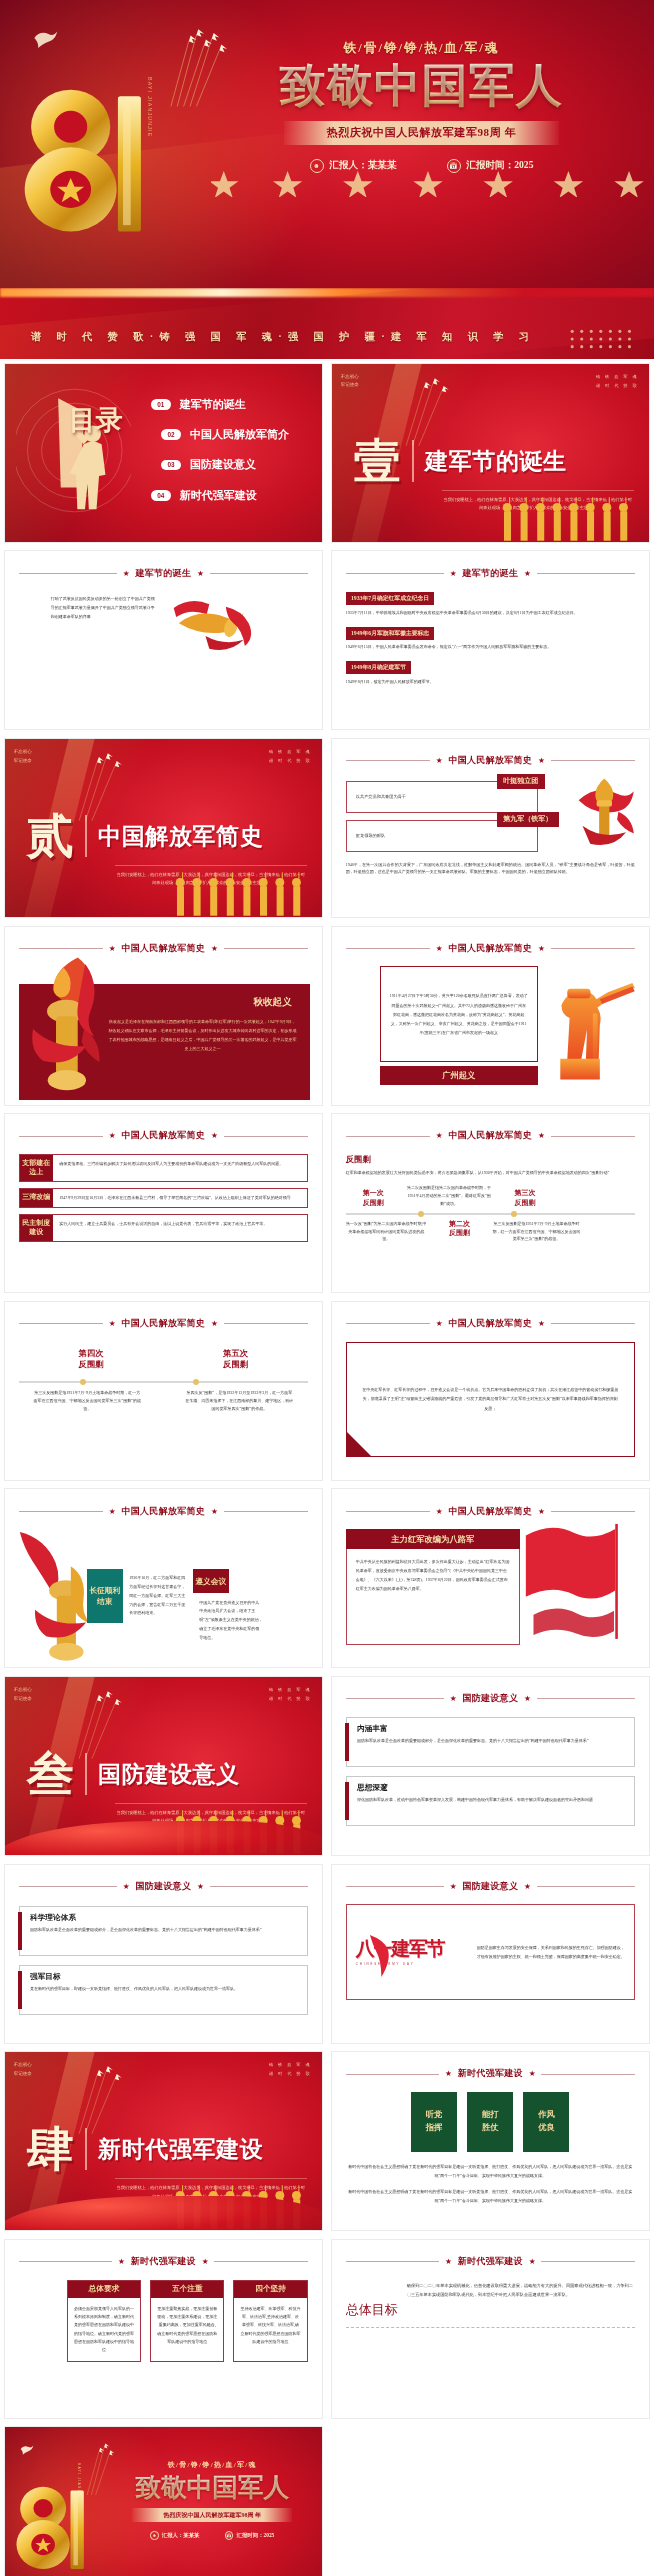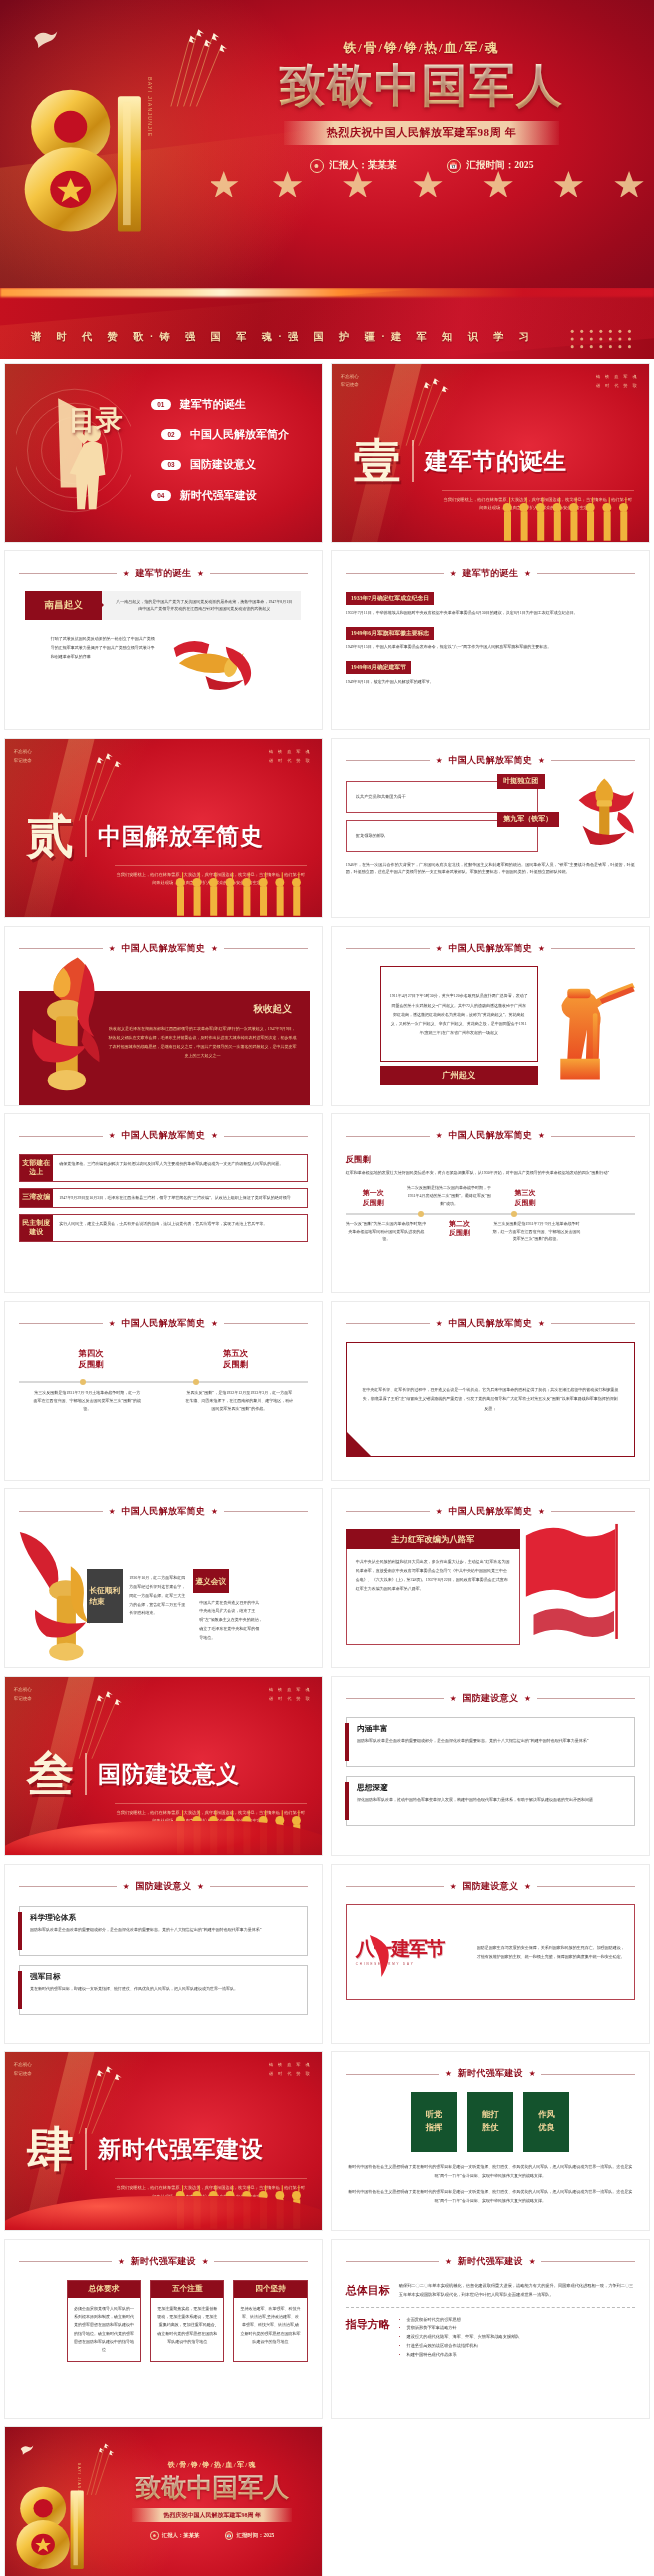--- a/index.html
+++ b/index.html
@@ -188,21 +188,21 @@
   .bar-card::before { content:""; position:absolute; left:-1.9px; top:5.1px; bottom:5.1px; width:3.8px; background:#8e0c1b; }
   .bar-card .t { font-size:7.7px; font-weight:bold; color:#1d1d1d; margin-bottom:2.6px; }
 
   .pill-row { display:flex; gap:10.2px; justify-content:center; margin:7.7px 0 10.2px; }
   .pill {
     width:46px; height:60px; background:#14532d; color:#f3d79b; font-weight:bold; font-size:8.3px;
     display:flex; flex-direction:column; align-items:center; justify-content:center; line-height:1.5;
   }
 
   .goal-row { display:flex; gap:9px; margin-bottom:6.4px; }
-  .goal-k { color:#8e0c1b; font-size:11px; font-weight:bold; white-space:nowrap; padding-top:1.3px; }
+  .goal-k { color:#8e0c1b; font-size:13px; font-weight:normal; white-space:nowrap; padding-top:1.3px;margin-top:18px; }
   .goal-v { flex:1; font-size:4.2px; line-height:2.05; color:#333; }
   .dashed { border-top:0.6px dashed #bbb; margin:7.7px 0; }
   .ul li { font-size:4.2px; line-height:2.1; color:#333; list-style:none; position:relative; padding-left:7.7px; }
   .ul li::before { content:"•"; position:absolute; left:0; color:#8e0c1b; }
 </style>
 </head>
 <body>
 
 <div class="page">
 
@@ -436,24 +436,20 @@
   <div class="grid">
     <div class="cell">
       <div class="slide w wslide">
         <div class="sec-hd">
           <span class="ln"></span>
           <span class="st">★</span>
           <span class="tt">建军节的诞生</span>
           <span class="st">★</span>
           <span class="ln"></span>
         </div>
-        <div class="callout" style="margin:9px 6.4px 0;">
-          <div class="lab">南昌起义</div>
-          <div class="bd body-txt c">八一南昌起义，指的是中国共产党为了反抗国民党反动派的屠杀政策，挽救中国革命，1947年8月1日由中国共产党领导并发动的在江西南昌针对中国国民党反动迫害的武装起义</div>
-        </div>
         <div style="display:flex;align-items:flex-start;margin-top:14px;">
           <div class="body-txt" style="width:137px;padding-left:32px;line-height:2.3;">打响了武装反抗国民党反动派的第一枪创立了中国共产党领导的正规军事武装力量揭开了中国共产党独立领导武装斗争和创建革命军队的序幕</div>
           <svg width="96" height="61" viewBox="0 0 150 96" style="margin-left:11.5px">
             <path d="M10 22 q26 -18 56 -6 l-4 16 q-26 -10 -48 4z" fill="#d4202f"></path>
             <path d="M18 46 q30 -24 72 -10 q20 8 30 -6 q-6 26 -30 30 q-38 6 -72 -14z" fill="#e8a02a"></path>
             <ellipse cx="100" cy="52" rx="10" ry="16" fill="#f0bb46" transform="rotate(18 100 52)"></ellipse>
             <path d="M92 20 q26 6 36 26 q10 22 -6 36 q-4 -26 -18 -36 q-10 -8 -12 -26z" fill="#d4202f"></path>
             <path d="M60 66 q30 16 60 6 q-22 22 -54 14z" fill="#c21b28"></path>
           </svg>
         </div>
@@ -599,21 +595,21 @@
     <div class="cell">
       <div class="slide w wslide">
         <div class="sec-hd">
           <span class="ln"></span>
           <span class="st">★</span>
           <span class="tt">中国人民解放军简史</span>
           <span class="st">★</span>
           <span class="ln"></span>
         </div>
         <div style="position:relative;">
-          <div style="position:absolute;left:0;top:25px;width:291px;height:116px;background:#8e0c1b;">
+          <div style="position:absolute;left:0;top:18px;width:291px;height:116px;background:#8e0c1b;">
             <div style="position:absolute;right:18px;top:11.5px;color:#f6e0ae;font-size:9.6px;font-weight:bold;">秋收起义</div>
             <div style="position:absolute;left:89px;right:12.8px;top:33px;color:#f3d79b;font-size:4px;line-height:2.25;text-align:center;">秋收起义是毛泽东在湖南东部和江西西部领导的工农革命军(即红军)举行的一次武装起义，1947年9月9日，秋收起义部队在文家市会师，毛泽东主持前委会议，及时作出从进攻大城市转向农村进军的决定，初步形成了农村包围城市的战略思想，是继南昌起义之后，中国共产党领导的又一次著名的武装起义，是中共党史军史上的三大起义之一</div>
           </div>
           <svg style="position:absolute;left:5.1px;top:-11.5px" width="87" height="143" viewBox="0 0 136 224">
             <path d="M84 4 q26 20 18 48 q-6 22 -28 24 q-24 -4 -26 -26 q-2 -26 36 -46z" fill="#e44a2a"></path>
             <path d="M62 20 q14 14 10 34 q-4 14 -16 12 q-12 -4 -10 -18 q2 -16 16 -28z" fill="#f2a938"></path>
             <ellipse cx="66" cy="88" rx="30" ry="18" fill="#e8b44a"></ellipse>
             <rect x="50" y="96" width="34" height="96" rx="6" fill="#e3a62f"></rect>
             <ellipse cx="67" cy="196" rx="30" ry="16" fill="#f0c35e"></ellipse>
             <path d="M96 14 q24 34 8 74 q-8 20 6 40 q-30 -14 -26 -46 q4 -30 12 -68z" fill="#d4202f"></path>
@@ -774,21 +770,21 @@
         <div style="position:relative;height:132px;">
           <svg style="position:absolute;left:-2.6px;top:0" width="102" height="132" viewBox="0 0 160 206">
             <path d="M6 4 q40 10 56 48 q10 26 -2 52 q-22 -36 -34 -54 q-14 -22 -20 -46z" fill="#d4202f"></path>
             <ellipse cx="78" cy="96" rx="26" ry="16" fill="#e8b44a"></ellipse>
             <rect x="64" y="104" width="30" height="84" rx="6" fill="#e3a62f"></rect>
             <ellipse cx="79" cy="192" rx="27" ry="14" fill="#f0c35e"></ellipse>
             <path d="M86 58 q24 16 20 50 q-4 22 10 40 q-30 -12 -30 -46 q0 -26 0 -44z" fill="#e8a52c"></path>
             <path d="M30 126 q32 28 80 20 q-24 30 -62 22 q-20 -14 -18 -42z" fill="#d4202f"></path>
           </svg>
           <div style="position:absolute;left:68px;top:40px;display:flex;align-items:stretch;">
-            <div style="width:36px;background:#404040;color:#f3d79b;font-size:7.7px;font-weight:bold;display:flex;align-items:center;justify-content:center;line-height:1.5;padding:6.4px 2.6px;">长征顺利结束</div>
+            <div style="width:36px;background:#0f766e;color:#f3d79b;font-size:7.7px;font-weight:bold;display:flex;align-items:center;justify-content:center;text-align:center;line-height:1.5;padding:6.4px 2.6px;">长征顺利结束</div>
             <div class="body-txt" style="width:64px;padding:5.1px 0 5.1px 6.4px;line-height:2.2;">1936年10月，红二方面军和红四方面军经过长征到达甘肃会宁，同红一方面军会师。红军三大主力的会师，宣告红军二万五千里长征胜利结束。</div>
           </div>
           <div style="position:absolute;left:174px;top:40px;display:flex;align-items:stretch;flex-direction:column;">
             <div style="width:36px;background:#8e0c1b;color:#f3d79b;font-size:7.7px;font-weight:bold;display:flex;align-items:center;justify-content:center;text-align:center;line-height:1.5;padding:6.4px 2.6px;">遵义会议</div>
             <div class="body-txt" style="width:70px;padding:5.1px 0 5.1px 6.4px;line-height:2.2;">中国共产党在贵州遵义召开的中共中央政治局扩大会议，结束了王明“左”倾教条主义在党中央的统治，确立了毛泽东在党中央和红军的领导地位。</div>
           </div>
         </div>
       </div>
     </div>
 
@@ -1098,30 +1094,20 @@
           <span class="st">★</span>
           <span class="tt">新时代强军建设</span>
           <span class="st">★</span>
           <span class="ln"></span>
         </div>
         <div class="goal-row" style="margin-top:14px">
           <div class="goal-k">总体目标</div>
           <div class="goal-v">确保到二〇二〇年基本实现机械化，信息化建设取得重大进展，战略能力有大的提升。同国家现代化进程相一致，力争到二〇三五年基本实现国防和军队现代化，到本世纪中叶把人民军队全面建成世界一流军队。</div>
         </div>
         <div class="dashed"></div>
-        <div class="goal-row">
-          <div class="goal-k">指导方略</div>
-          <ul class="ul" style="flex:1">
-            <li>全面贯彻新时代党的强军思想</li>
-            <li>贯彻新形势下军事战略方针</li>
-            <li>建设强大的现代化陆军、海军、空军、火箭军和战略支援部队</li>
-            <li>打造坚强高效的战区联合作战指挥机构</li>
-            <li>构建中国特色现代作战体系</li>
-          </ul>
-        </div>
       </div>
     </div>
   </div>
 
   <div class="grid">
     <div class="cell">
       <div class="slide w" style="padding:0;position:relative;height:180px;overflow:hidden;
            background:radial-gradient(ellipse 268px 179px at 58% 48%, #e42838 0%, #c51021 40%, #9b0a1b 72%, #7d0817 100%);">
         <div class="hero-glow" style="left:-10%;top:-25%;width:70%;height:150%;"></div>
         <svg style="position:absolute;left:15.3px;top:16.6px" width="14" height="11.5" viewBox="0 0 40 32">

